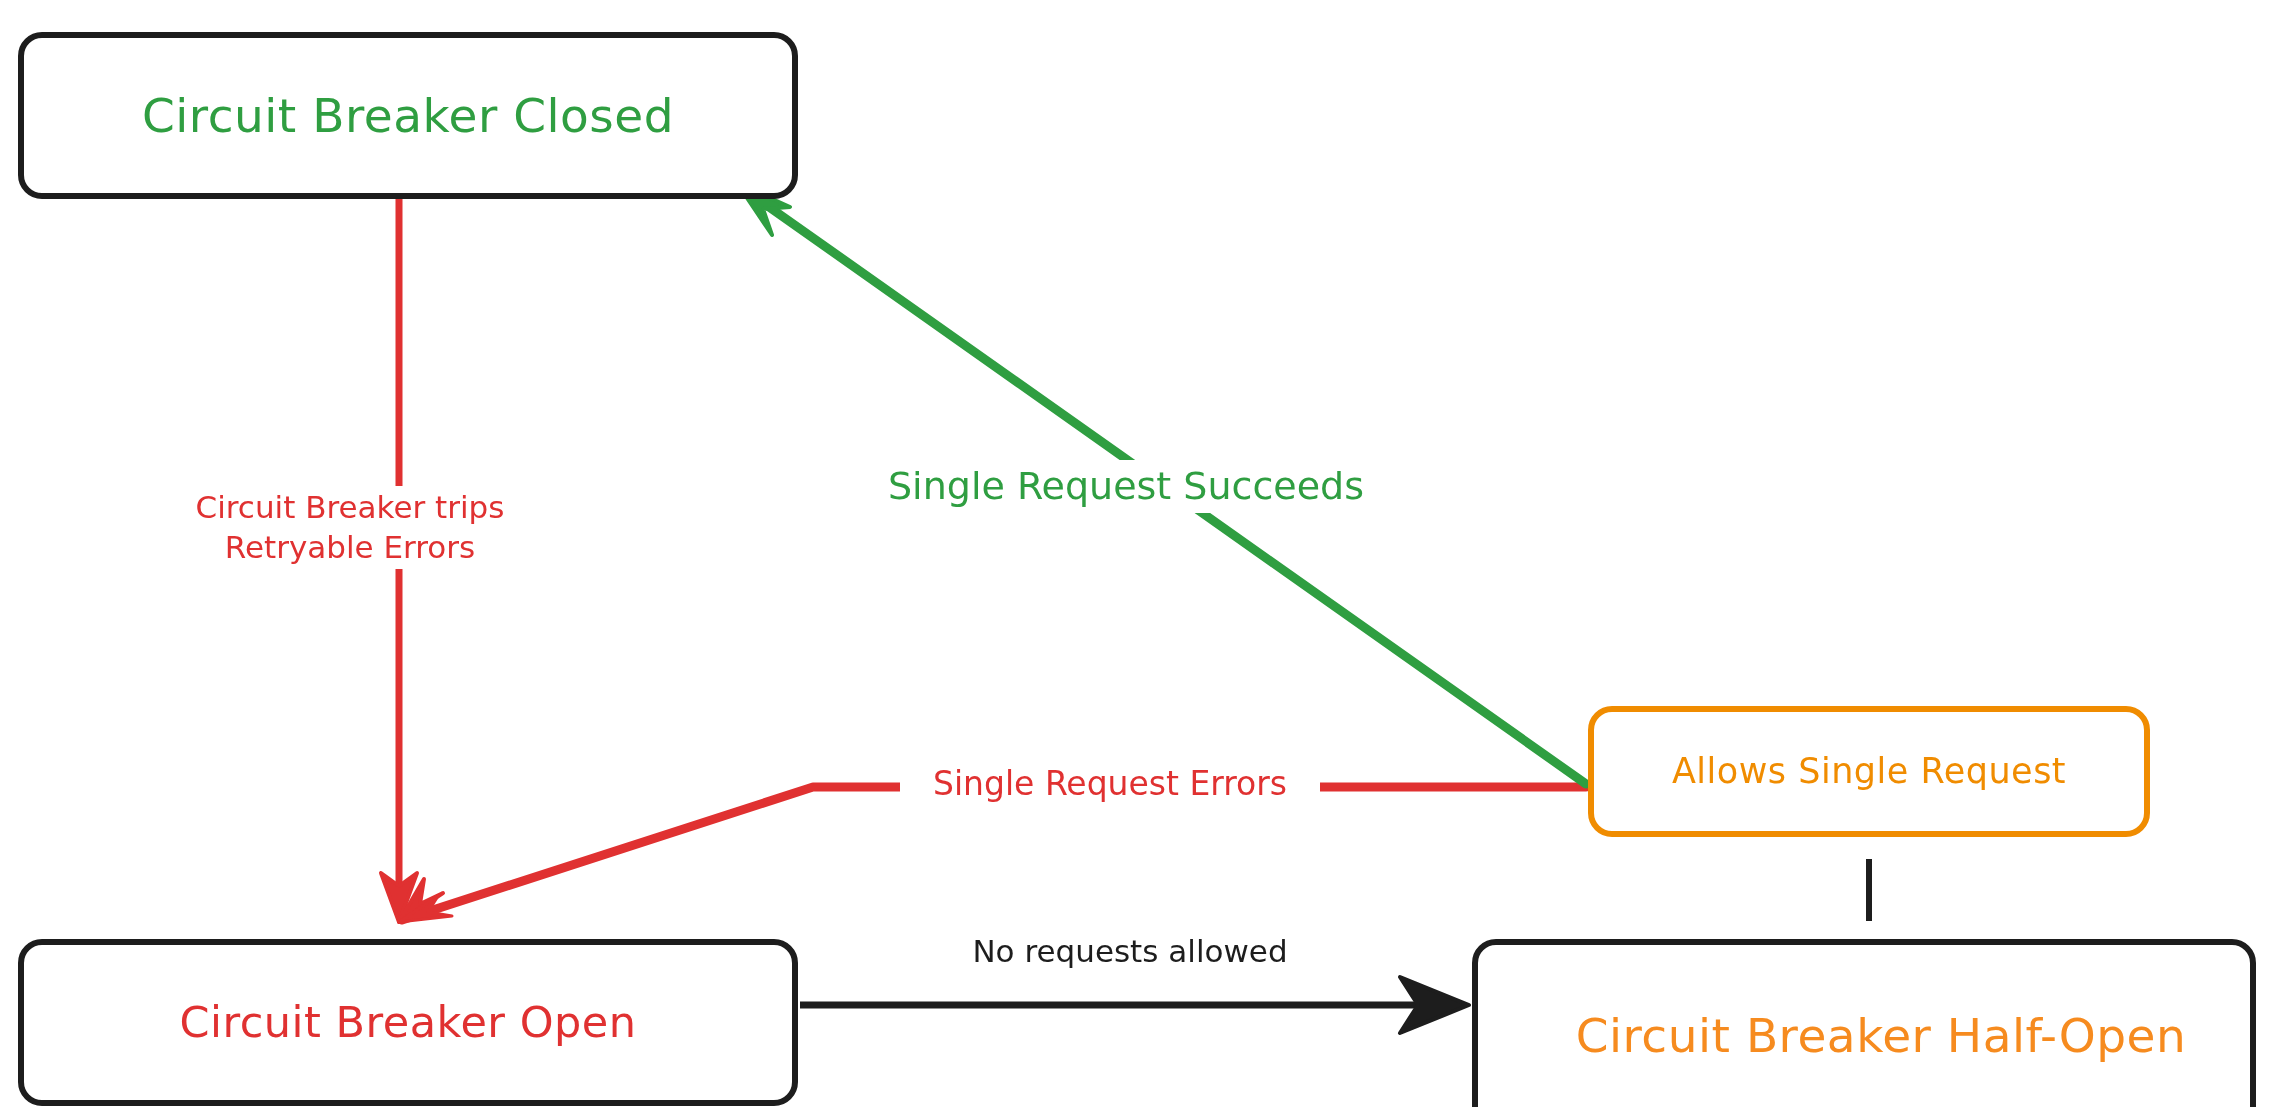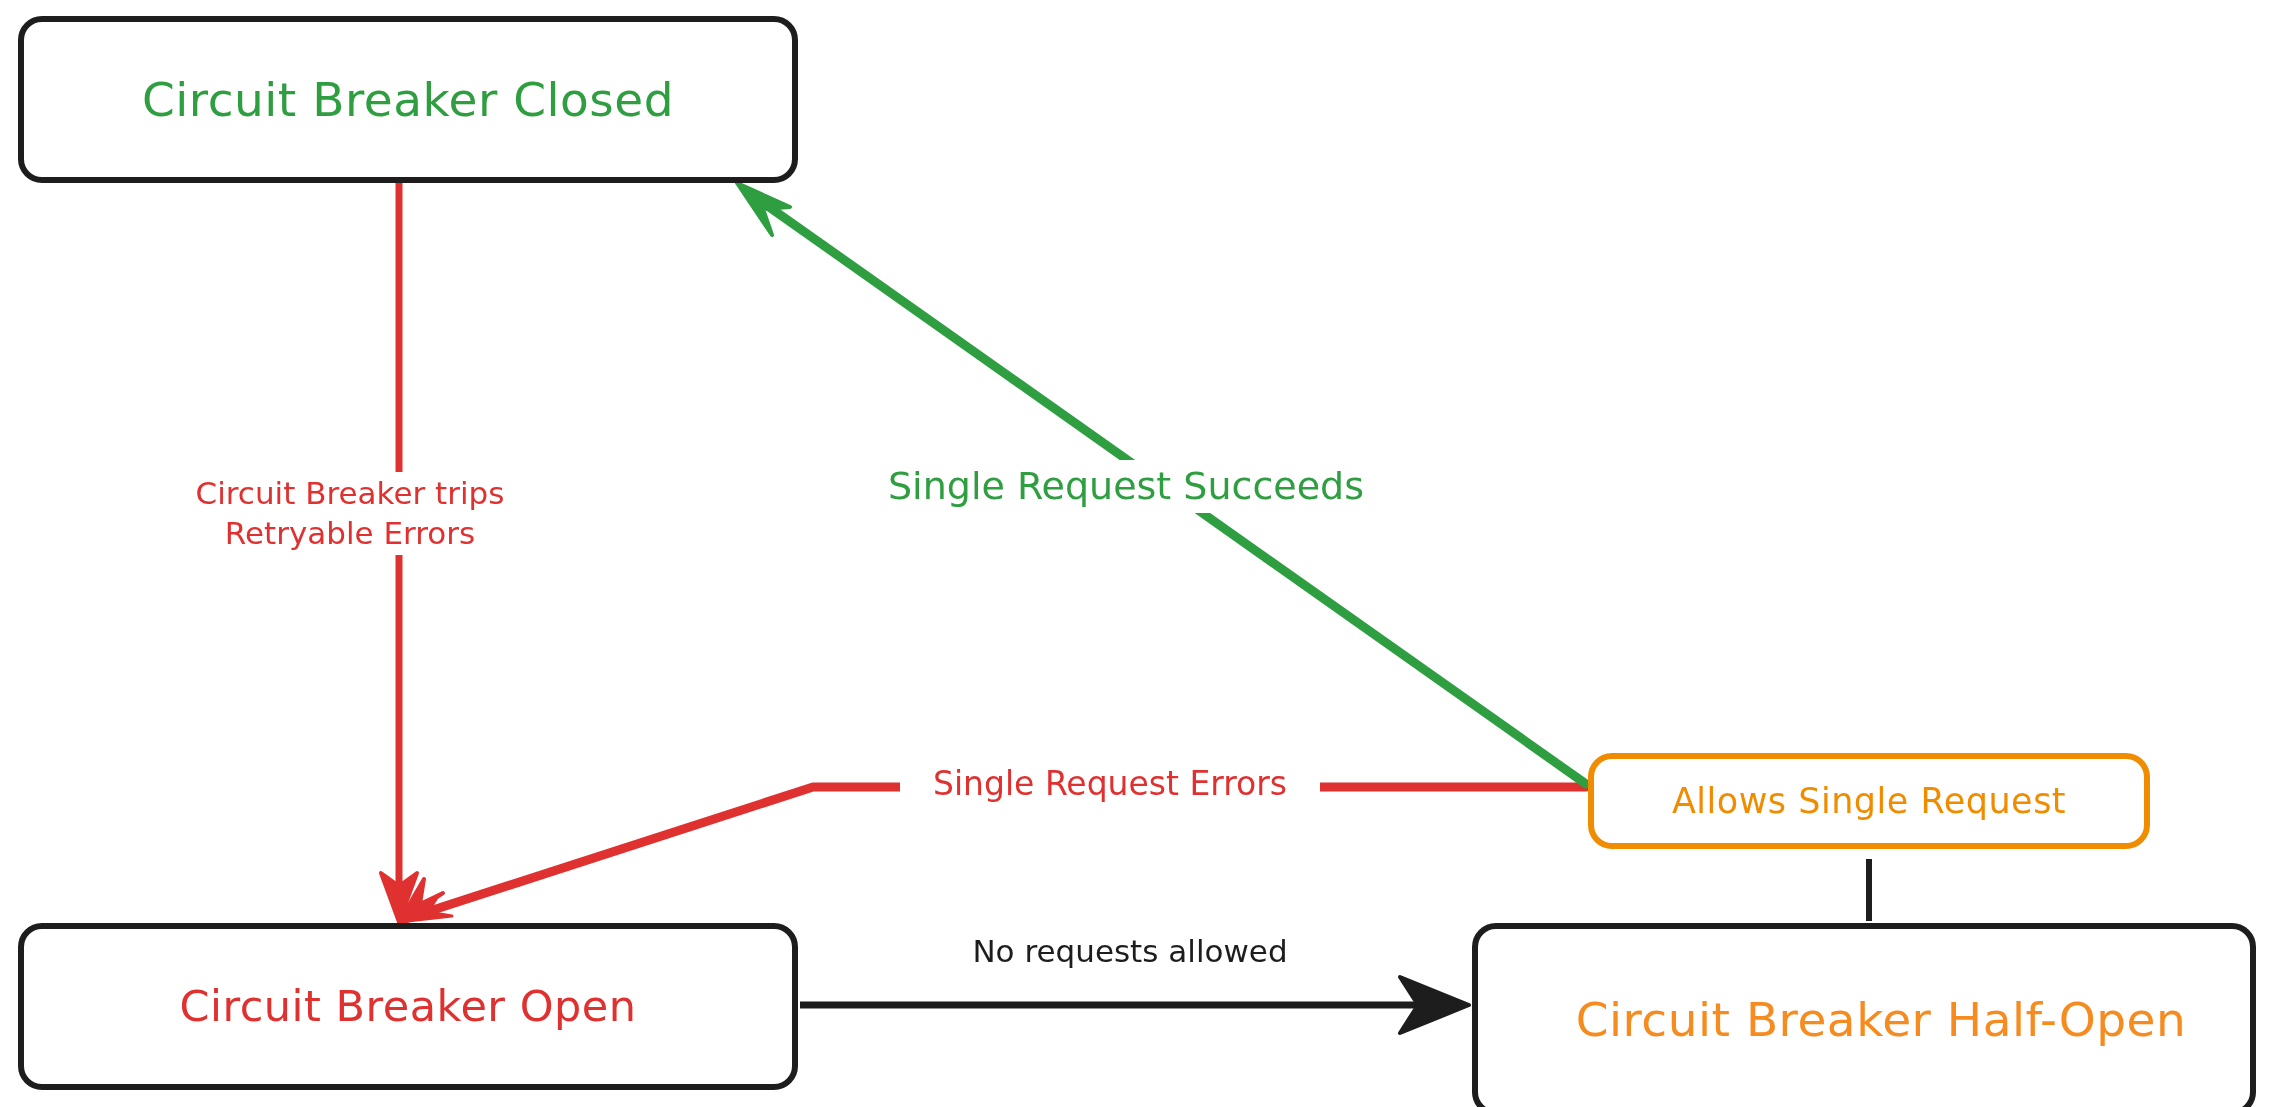--- a/index.html
+++ b/index.html
@@ -26,59 +26,60 @@
     pointer-events: none;
   }
   .node {
     position: absolute;
     box-sizing: border-box;
     background: #ffffff;
     display: flex;
     align-items: center;
     justify-content: center;
     text-align: left;
+    margin-top: 16px;
   }
   .node-black {
     border: 6px solid #1d1d1d;
     border-radius: 24px;
   }
   .node-orange {
     border: 6px solid #f08c00;
     border-radius: 24px;
   }
   .node-label {
     font-family: "DejaVu Sans", sans-serif;
     font-weight: 400;
     letter-spacing: 0.5px;
     line-height: 1.1;
     white-space: nowrap;
   }
   
   #node-closed   { left: 18px;   top: 16px;   width: 780px; height: 167px; }
   #node-open     { left: 18px;   top: 923px;  width: 780px; height: 167px; }
   #node-halfopen { left: 1472px; top: 923px;  width: 784px; height: 193px; padding-left: 34px; }
-  #node-allows   { left: 1588px; top: 753px;  width: 562px; height: 96px; }
+  #node-allows   { left: 1588px; top: 690px;  width: 562px; height: 131px; }
 
   #node-closed   .node-label { font-size: 47px; color: #2f9e41; }
   #node-open     .node-label { font-size: 43px; color: #e03131; }
   #node-halfopen .node-label { font-size: 47px; color: #f68b1f; }
   #node-allows   .node-label { font-size: 35px; color: #f08c00; }
 
   .edge-label {
     position: absolute;
     font-family: "DejaVu Sans", sans-serif;
     line-height: 1.28;
     text-align: center;
     white-space: nowrap;
     background: #ffffff;
     padding: 2px 8px;
     box-sizing: border-box;
   }
   #label-trips {
-    left: 150px; top: 472px; width: 400px;
+    left: 150px; top: 486px; width: 400px;
     font-size: 31px; color: #e03131;
   }
   #label-succeeds {
     left: 880px; top: 460px; width: 470px;
     font-size: 38px; color: #2f9e41;
   }
   #label-fails {
     left: 900px; top: 761px; width: 420px;
     font-size: 33px; color: #e03131;
   }

